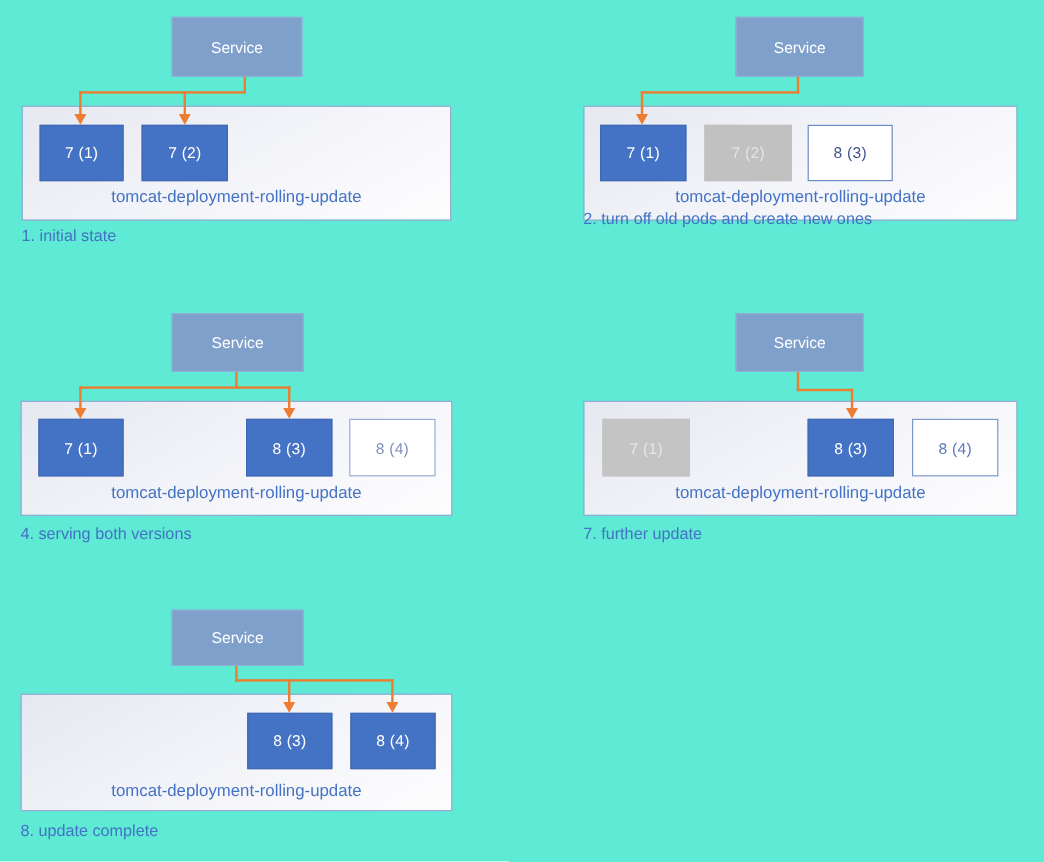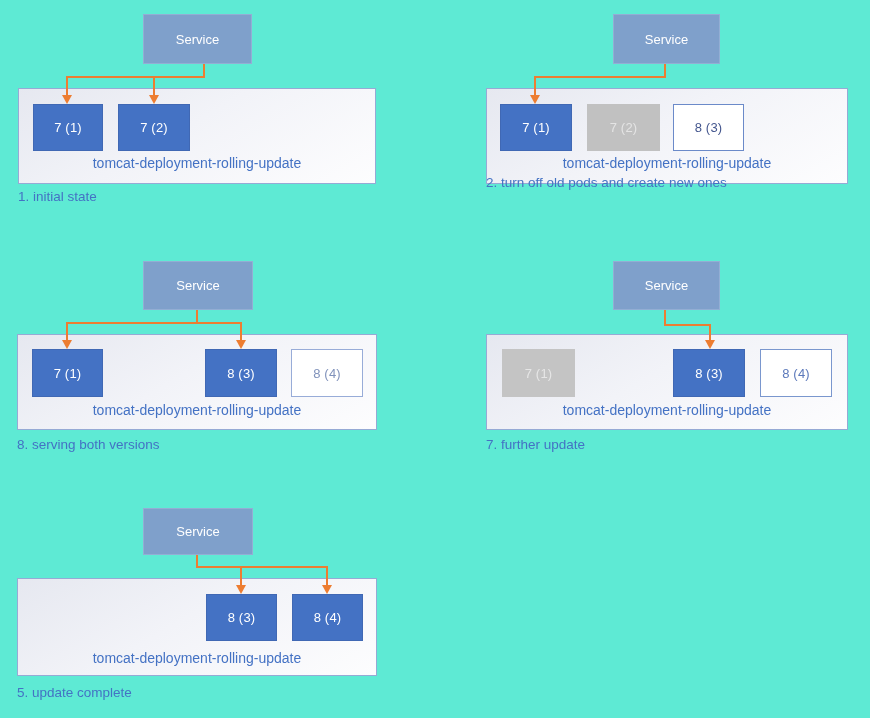--- a/index.html
+++ b/index.html
@@ -84,21 +84,21 @@
     <div class="vline" style="left: 66px; top: 322px; height: 18px; background: rgb(237, 125, 49);"></div>
     <div class="ah" style="left: 62px; top: 340px; border-top-color: rgb(237, 125, 49);"></div>
     <div class="vline" style="left: 240px; top: 322px; height: 18px; background: rgb(237, 125, 49);"></div>
     <div class="ah" style="left: 236px; top: 340px; border-top-color: rgb(237, 125, 49);"></div>
 
     <div class="deployment" style="left: 17px; top: 334px; width: 360px; height: 96px; border-color: rgb(150, 170, 213);"></div>
     <div class="pod" style="left: 32px; top: 349px; width: 71px; height: 48px; background: rgb(68, 114, 196); border-color: rgb(64, 104, 180); color: rgb(255, 255, 255);">7 (1)</div>
     <div class="pod" style="left: 205px; top: 349px; width: 72px; height: 48px; background: rgb(68, 114, 196); border-color: rgb(64, 104, 180); color: rgb(255, 255, 255);">8 (3)</div>
     <div class="pod" style="left: 291px; top: 349px; width: 72px; height: 48px; background: rgb(255, 255, 255); border-color: rgb(152, 172, 216); color: rgb(128, 146, 187);">8 (4)</div>
     <div class="dep-label" style="left: 17px; top: 402px; width: 360px; color: rgb(68, 114, 196);">tomcat-deployment-rolling-update</div>
-    <div class="caption" style="left: 17px; top: 437px; width: 360px; color: rgb(68, 114, 196);">8. serving both versions</div>
+    <div class="caption" style="left: 17px; top: 437px; width: 360px; color: rgb(68, 114, 196);">4. serving both versions</div>
   </div>
 
   <div>
     <div class="service" style="left: 613px; top: 261px; width: 107px; height: 49px; background: rgb(127, 160, 203); border-color: rgb(147, 174, 212);">Service</div>
 
     <div class="vline" style="left: 664px; top: 310px; height: 16px; background: rgb(237, 125, 49);"></div>
     <div class="hline" style="left: 664px; top: 324px; width: 47px; background: rgb(237, 125, 49);"></div>
     <div class="vline" style="left: 709px; top: 324px; height: 16px; background: rgb(237, 125, 49);"></div>
     <div class="ah" style="left: 705px; top: 340px; border-top-color: rgb(237, 125, 49);"></div>
 
@@ -117,16 +117,16 @@
     <div class="hline" style="left: 196px; top: 566px; width: 132px; background: rgb(237, 125, 49);"></div>
     <div class="vline" style="left: 240px; top: 566px; height: 19px; background: rgb(237, 125, 49);"></div>
     <div class="ah" style="left: 236px; top: 585px; border-top-color: rgb(237, 125, 49);"></div>
     <div class="vline" style="left: 326px; top: 566px; height: 19px; background: rgb(237, 125, 49);"></div>
     <div class="ah" style="left: 322px; top: 585px; border-top-color: rgb(237, 125, 49);"></div>
 
     <div class="deployment" style="left: 17px; top: 578px; width: 360px; height: 98px; border-color: rgb(150, 170, 213);"></div>
     <div class="pod" style="left: 206px; top: 594px; width: 71px; height: 47px; background: rgb(68, 114, 196); border-color: rgb(64, 104, 180); color: rgb(255, 255, 255);">8 (3)</div>
     <div class="pod" style="left: 292px; top: 594px; width: 71px; height: 47px; background: rgb(68, 114, 196); border-color: rgb(64, 104, 180); color: rgb(255, 255, 255);">8 (4)</div>
     <div class="dep-label" style="left: 17px; top: 650px; width: 360px; color: rgb(68, 114, 196);">tomcat-deployment-rolling-update</div>
-    <div class="caption" style="left: 17px; top: 685px; width: 360px; color: rgb(68, 114, 196);">5. update complete</div>
+    <div class="caption" style="left: 17px; top: 685px; width: 360px; color: rgb(68, 114, 196);">8. update complete</div>
   </div>
 
 </div>
 
 </body></html>

